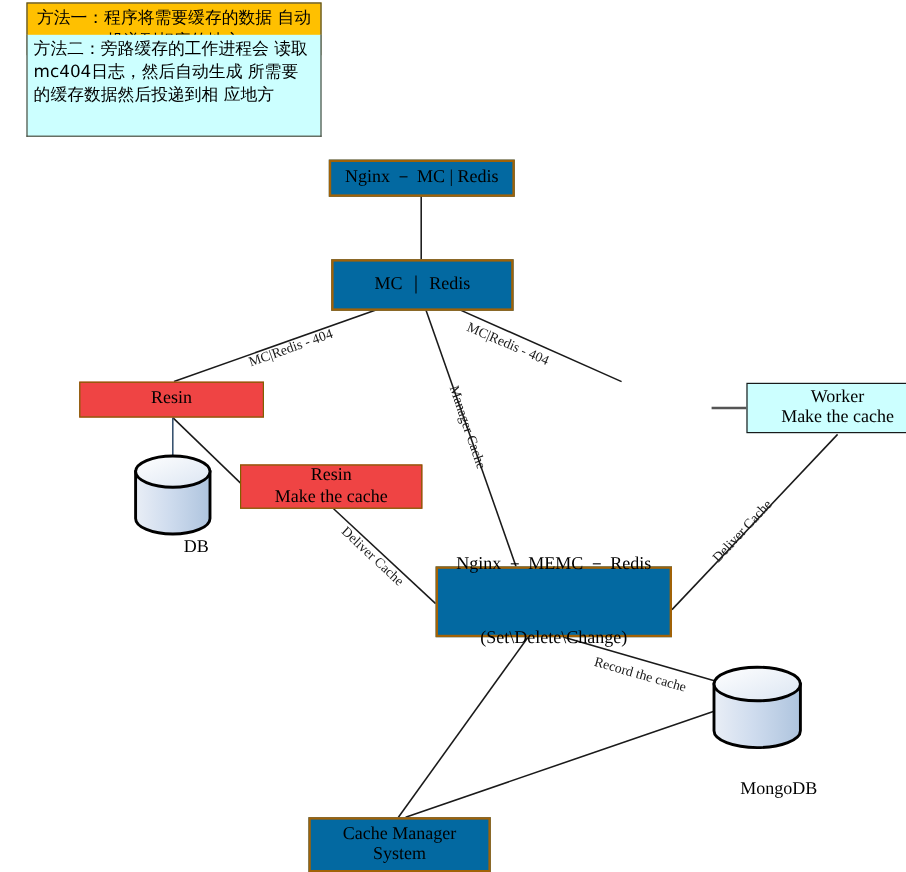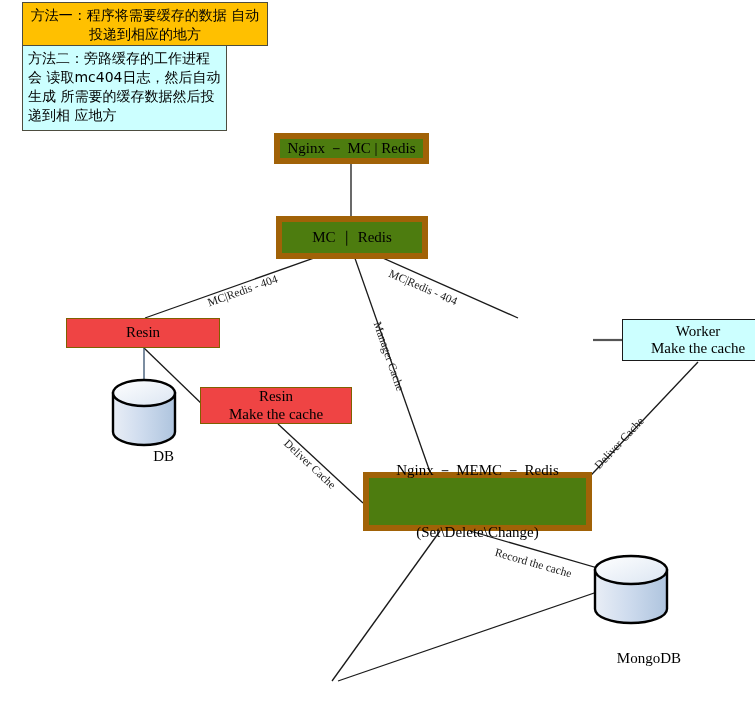--- a/index.html
+++ b/index.html
@@ -31,22 +31,22 @@
     flex-direction: column;
     align-items: center;
     justify-content: center;
     text-align: center;
     line-height: 1.15;
     color: #000000;
     z-index: 5;
   }
   .node .ln { display: block; white-space: pre; }
   .n-gray {
-    background: #4d7c0f;
-    border: 6px solid #a16207;
+    background: #0369a1;
+    border: 2px solid #a16207;
     font-size: 15px;
   }
   .n-gold {
     background: #ef4444;
     border: 1px solid #7f6000;
     font-size: 15px;
   }
   .n-cyan {
     background: #ccffff;
     border: 1px solid #1a1a1a;
@@ -145,21 +145,21 @@
       <path d="M 575,570 L 575,609 A 36,14 0 0 0 647,609 L 647,570 Z" fill="url(#cylBodyGrad)" stroke="#000" stroke-width="2.4"></path>
       <ellipse cx="611" cy="570" rx="36" ry="14" fill="url(#cylTopGrad)" stroke="#000" stroke-width="2.4"></ellipse>
     </g>
   </svg>
 
   <div class="note note-gold" style="left:2px; top:2px; width:246px; height:44px;">
     <span class="ln">方法一：程序将需要缓存的数据</span>
     <span class="ln">自动投递到相应的地方</span>
   </div>
 
-  <div class="note note-cyan" style="left:2px; top:46px; width:205px; height:85px;">
+  <div class="note note-cyan" style="left:2px; top:29px; width:246px; height:85px;">
     <span class="ln">方法二：旁路缓存的工作进程会</span>
     <span class="ln">读取mc404日志，然后自动生成</span>
     <span class="ln">所需要的缓存数据然后投递到相</span>
     <span class="ln">应地方</span>
   </div>
 
   <div class="node n-gray" style="left:254px; top:133px; width:155px; height:31px;">
     <span class="ln">Nginx － MC | Redis</span>
   </div>
 
@@ -175,25 +175,29 @@
     <span class="ln">Resin</span>
     <span class="ln">Make the cache</span>
   </div>
 
 
   <div class="node n-cyan" style="left:602px; top:319px; width:152px; height:42px;">
     <span class="ln">Worker</span>
     <span class="ln">Make the cache</span>
   </div>
 
-  <div class="node n-gray" style="left:343px; top:472px; width:229px; height:59px;gap:44px;">
+  <div class="node n-gray" style="left:343px; top:472px; width:197px; height:59px;gap:44px;">
     <span class="ln">Nginx － MEMC － Redis</span>
     <span class="ln">(Set\Delete\Change)</span>
   </div>
 
+  <div class="node n-gray" style="left:237px; top:681px; width:152px; height:46px;">
+    <span class="ln">Cache Manager</span>
+    <span class="ln">System</span>
+  </div>
 
   <div class="cyl-label" style="left:94px; top:448px; width:60px;">DB</div>
   <div class="cyl-label" style="left:561px; top:650px; width:100px;">MongoDB</div>
 
   <div class="elabel" style="left:186px; top:297px; transform: rotate(-19.5deg);">MC|Redis - 404</div>
 
   <div class="elabel" style="left:372px; top:267px; transform: rotate(23.5deg);">MC|Redis - 404</div>
 
   <div class="elabel" style="left:363px; top:320px; transform: rotate(71deg);">Manager Cache</div>
 

